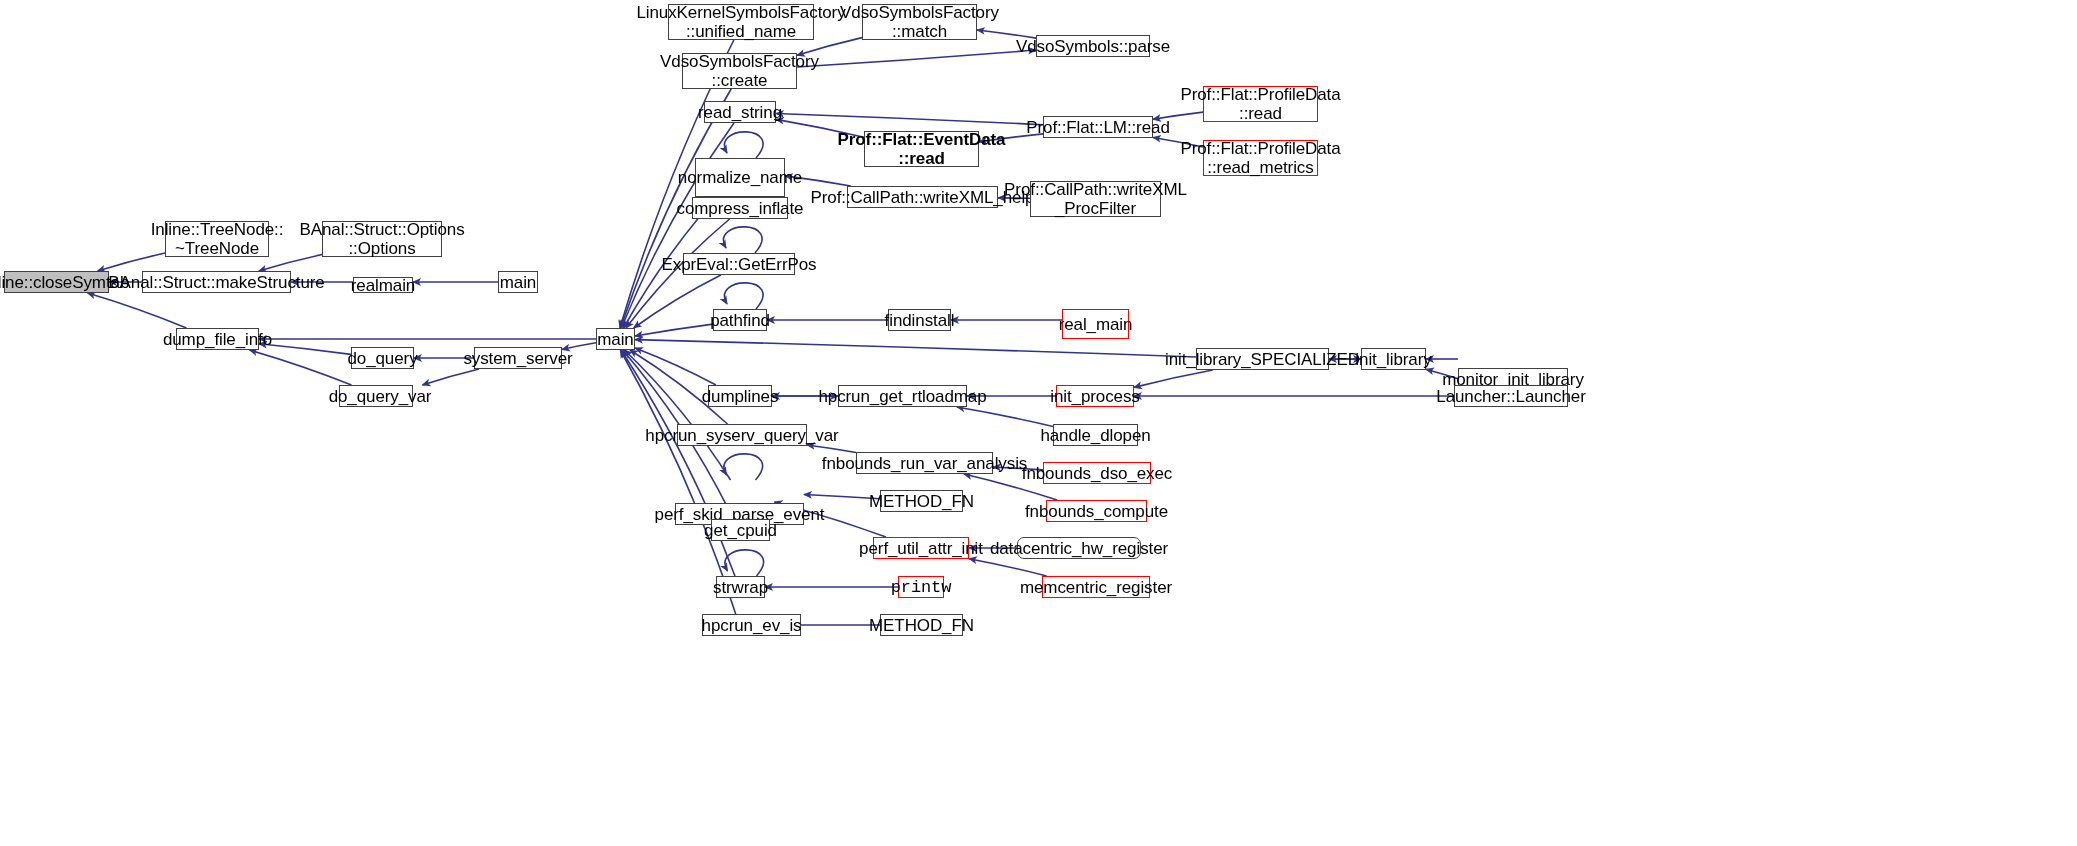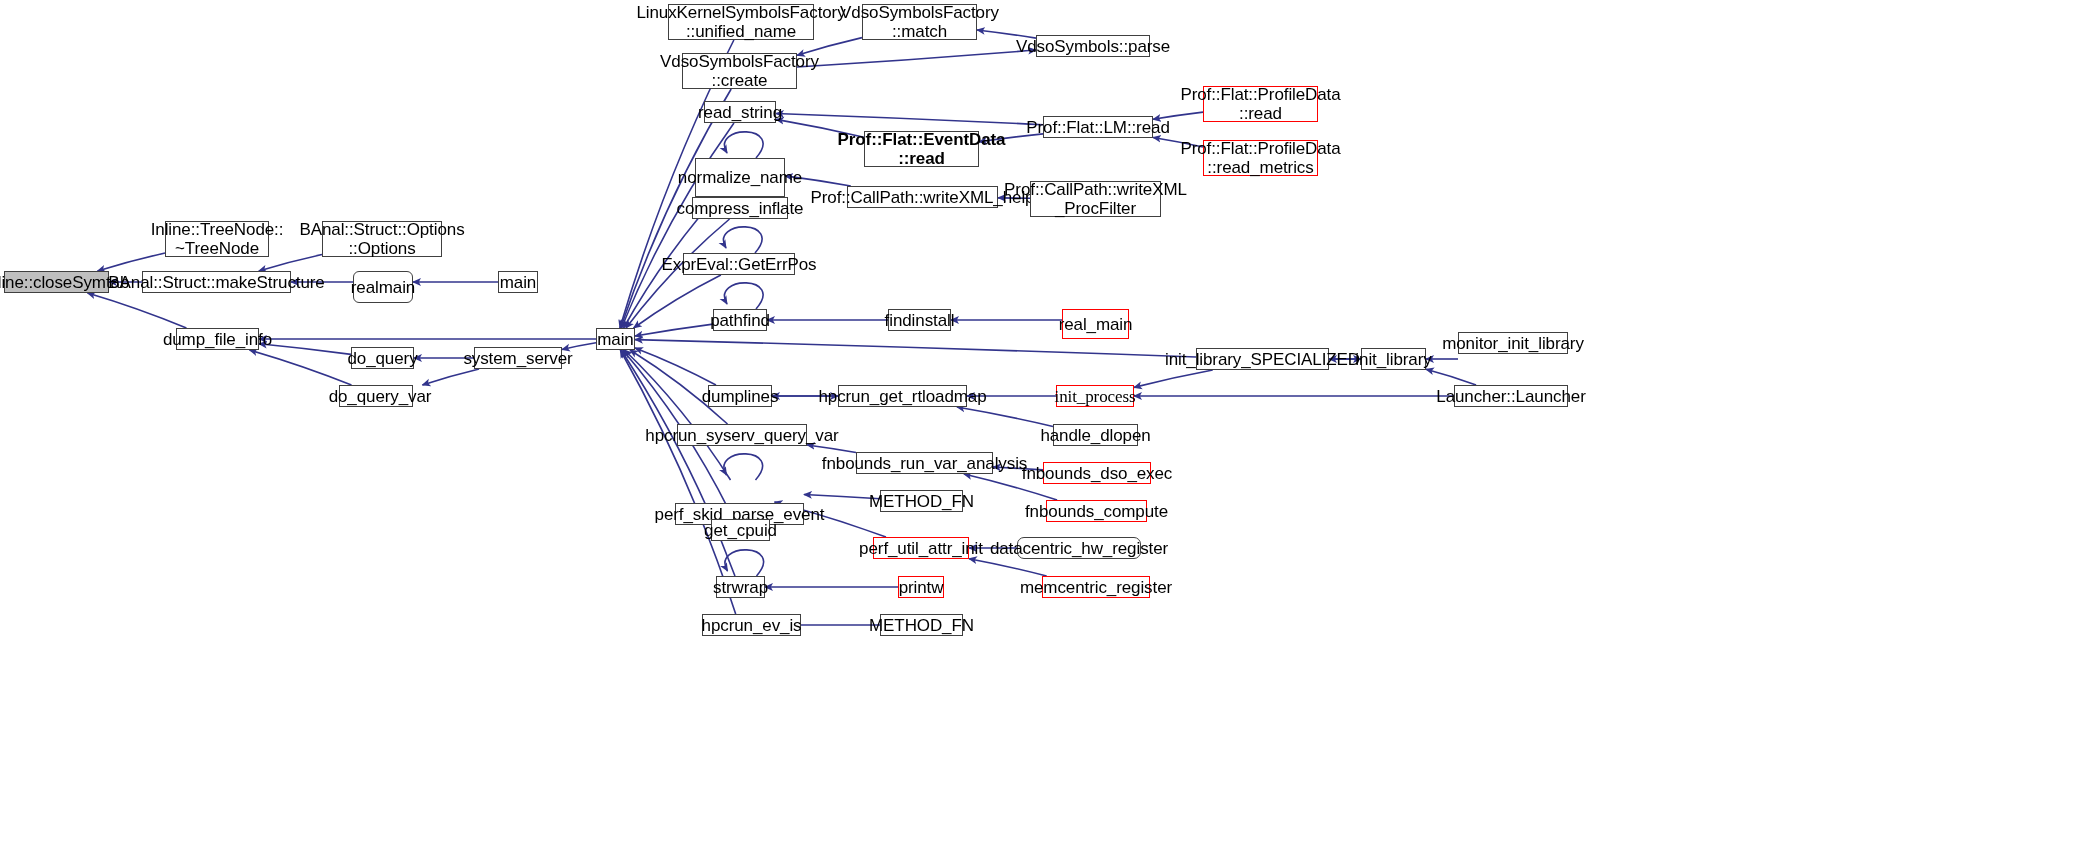--- a/index.html
+++ b/index.html
@@ -107,21 +107,21 @@
         <path fill="none" stroke="#32348c" stroke-width="1.6" marker-end="url(#arrow)" d="M 880 625 L 779 625"></path>
       </g>
   </svg>
   <div id="node-layer">
       <div class="node cur" style="left: 4px; top: 271px; width: 105px; height: 22px;">Inline::closeSymtab</div>
       <div class="node bold" style="left: 165px; top: 221px; width: 104px; height: 36px;">Inline::TreeNode::
 ~TreeNode</div>
       <div class="node bold" style="left: 322px; top: 221px; width: 120px; height: 36px;">BAnal::Struct::Options
 ::Options</div>
       <div class="node bold" style="left: 142px; top: 271px; width: 149px; height: 22px;">BAnal::Struct::makeStructure</div>
-      <div class="node bold" style="left: 353px; top: 271px; width: 60px; height: 32px; border-radius: 6px;">realmain</div>
+      <div class="node bold" style="left: 353px; top: 277px; width: 60px; height: 16px;">realmain</div>
       <div class="node bold" style="left: 498px; top: 271px; width: 40px; height: 22px;">main</div>
       <div class="node bold" style="left: 176px; top: 328px; width: 83px; height: 22px;">dump_file_info</div>
       <div class="node bold" style="left: 351px; top: 347px; width: 63px; height: 22px;">do_query</div>
       <div class="node bold" style="left: 474px; top: 347px; width: 88px; height: 22px;">system_server</div>
       <div class="node bold" style="left: 339px; top: 385px; width: 74px; height: 22px; padding-left: 8px;">do_query_var</div>
       <div class="node bold" style="left: 596px; top: 328px; width: 39px; height: 22px;">main</div>
       <div class="node bold" style="left: 668px; top: 4px; width: 146px; height: 36px;">LinuxKernelSymbolsFactory
 ::unified_name</div>
       <div class="node bold" style="left: 682px; top: 53px; width: 115px; height: 36px;">VdsoSymbolsFactory
 ::create</div>
@@ -140,34 +140,34 @@
       <div class="node bold" style="left: 847px; top: 186px; width: 151px; height: 22px;">Prof::CallPath::writeXML_help</div>
       <div class="node bold" style="left: 1030px; top: 181px; width: 131px; height: 36px;">Prof::CallPath::writeXML
 _ProcFilter</div>
       <div class="node bold" style="left: 692px; top: 197px; width: 96px; height: 22px;">compress_inflate</div>
       <div class="node bold" style="left: 683px; top: 253px; width: 112px; height: 22px;">ExprEval::GetErrPos</div>
       <div class="node bold" style="left: 713px; top: 309px; width: 54px; height: 22px;">pathfind</div>
       <div class="node bold" style="left: 888px; top: 309px; width: 63px; height: 22px;">findinstall</div>
       <div class="node red" style="left: 1062px; top: 309px; width: 67px; height: 30px;">real_main</div>
       <div class="node bold" style="left: 1196px; top: 348px; width: 133px; height: 22px;">init_library_SPECIALIZED</div>
       <div class="node bold" style="left: 1361px; top: 348px; width: 65px; height: 22px;">init_library</div>
-      <div class="node bold" style="left: 1458px; top: 332px; width: 110px; height: 22px;">monitor_init_library</div>
+      <div class="node bold" style="left: 1458px; top: 368px; width: 110px; height: 22px;">monitor_init_library</div>
       <div class="node bold" style="left: 1454px; top: 385px; width: 114px; height: 22px;">Launcher::Launcher</div>
       <div class="node bold" style="left: 708px; top: 385px; width: 64px; height: 22px;">dumplines</div>
       <div class="node bold" style="left: 838px; top: 385px; width: 129px; height: 22px;">hpcrun_get_rtloadmap</div>
-      <div class="node red" style="left: 1056px; top: 385px; width: 78px; height: 22px; font-family: Liberation Serif, serif;">init_process</div>
+      <div class="node red" style="left: 1056px; top: 385px; width: 78px; height: 22px;">init_process</div>
       <div class="node bold" style="left: 1053px; top: 424px; width: 85px; height: 22px;">handle_dlopen</div>
       <div class="node bold" style="left: 677px; top: 424px; width: 130px; height: 22px;">hpcrun_syserv_query_var</div>
       <div class="node bold" style="left: 856px; top: 452px; width: 137px; height: 22px;">fnbounds_run_var_analysis</div>
       <div class="node red" style="left: 1043px; top: 462px; width: 108px; height: 22px;">fnbounds_dso_exec</div>
       <div class="node red" style="left: 1046px; top: 500px; width: 101px; height: 22px;">fnbounds_compute</div>
       <div class="node bold" style="left: 675px; top: 480px; width: 129px; height: 22px; margin-top: 23px;">perf_skid_parse_event</div>
       <div class="node bold" style="left: 880px; top: 490px; width: 83px; height: 22px;">METHOD_FN</div>
       <div class="node bold" style="left: 711px; top: 519px; width: 59px; height: 22px;">get_cpuid</div>
       <div class="node red" style="left: 873px; top: 537px; width: 96px; height: 22px;">perf_util_attr_init</div>
       <div class="node bold" style="left: 1017px; top: 537px; width: 124px; height: 22px; border-radius: 7px;">datacentric_hw_register</div>
       <div class="node red" style="left: 1042px; top: 576px; width: 108px; height: 22px;">memcentric_register</div>
       <div class="node bold" style="left: 716px; top: 576px; width: 49px; height: 22px;">strwrap</div>
-      <div class="node red" style="left: 898px; top: 576px; width: 46px; height: 22px;">printw</div>
+      <div class="node red" style="left: 898px; top: 576px; width: 46px; height: 22px; font-family: Liberation Mono, monospace;">printw</div>
       <div class="node bold" style="left: 702px; top: 614px; width: 99px; height: 22px;">hpcrun_ev_is</div>
       <div class="node bold" style="left: 880px; top: 614px; width: 83px; height: 22px;">METHOD_FN</div>
     </div>
 </div>
 
 </body></html>

